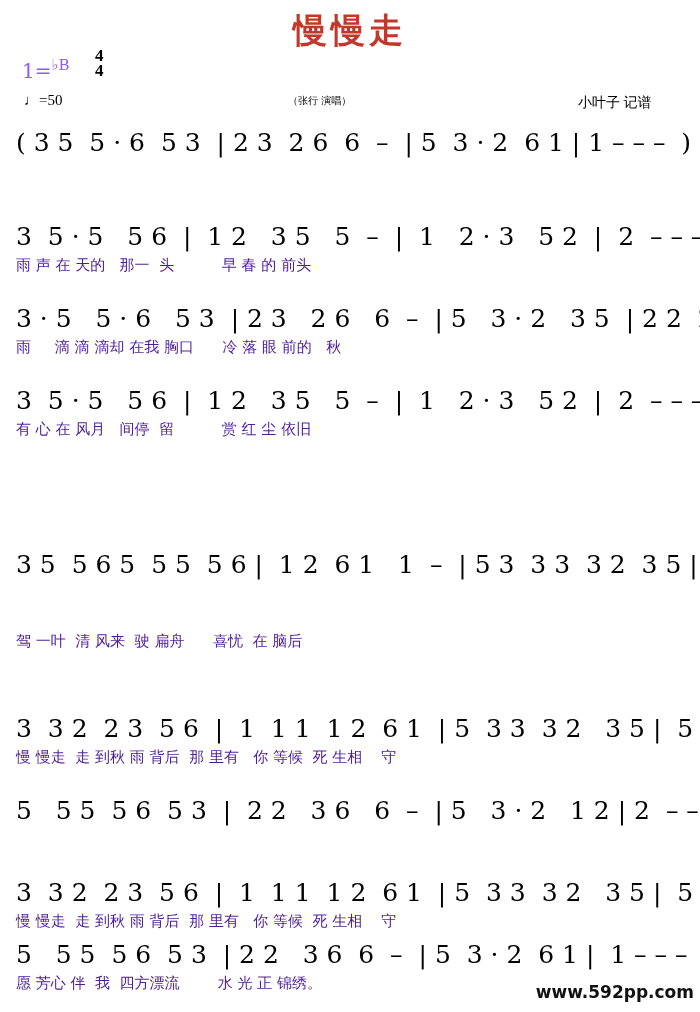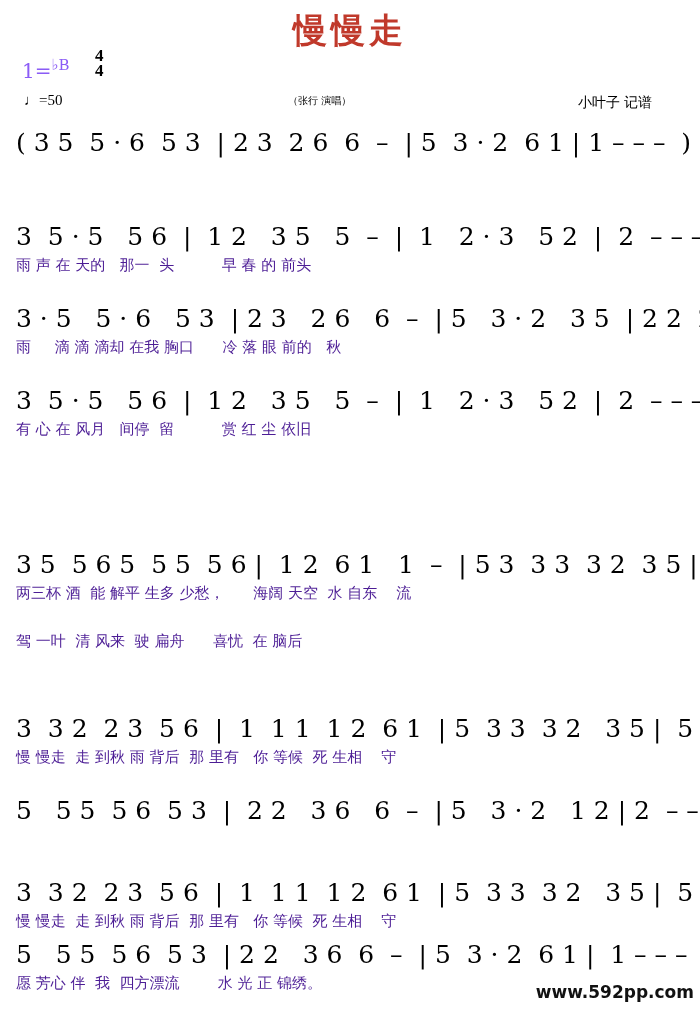--- a/index.html
+++ b/index.html
@@ -36,21 +36,21 @@
     position:absolute;left:196px;top:64px;font-size:15px;color:#000;
     font-family:"DejaVu Sans",sans-serif;
   }
   .subtitle .red{color:#c0392b;}
   .singer{
     position:absolute;left:288px;top:94px;font-size:10px;
     font-family:"DejaVu Sans",sans-serif;
   }
   .transcriber{
     position:absolute;left:578px;top:94px;font-size:14px;
-    font-family:Liberation Sans, sans-serif;
+    font-family:Liberation Serif, serif;
   }
 
   
   .system{position:absolute;left:0;width:700px;}
   .notes{
     position:relative;
     font-family:"DejaVu Serif", serif;
     font-size:25px;
     letter-spacing:0px;
     white-space:pre;
@@ -110,21 +110,20 @@
   </div>
 
   <div class="system" style="top:386px">
     <div class="notes">3  5 · 5   5 6  |  1 2   3 5   5  –  |  1   2 · 3   5 2  |  2  – – –</div>
     <div class="lyric">有 心 在 风月   间停  留          赏 红 尘 依旧</div>
   </div>
 
 
   <div class="system" style="top:550px">
     <div class="notes">3 5  5 6 5  5 5  5 6 |  1 2  6 1   1  –  | 5 3  3 3  3 2  3 5 | 2 2  2  – –</div>
-    <div class="lyric">两三杯 酒  能 解平 生多 少愁，      海阔 天空  水 自东    流</div>
   </div>
 
   <div class="system" style="top:632px">
     <div class="lyric">驾 一叶  清 风来  驶 扁舟      喜忧  在 脑后</div>
   </div>
 
   <div class="system" style="top:714px">
     <div class="notes">3  3 2  2 3  5 6  |  1  1 1  1 2  6 1  | 5  3 3  3 2   3 5 |  5 2   2 – –</div>
     <div class="lyric">慢 慢走  走 到秋 雨 背后  那 里有   你 等候  死 生相    守</div>
   </div>

